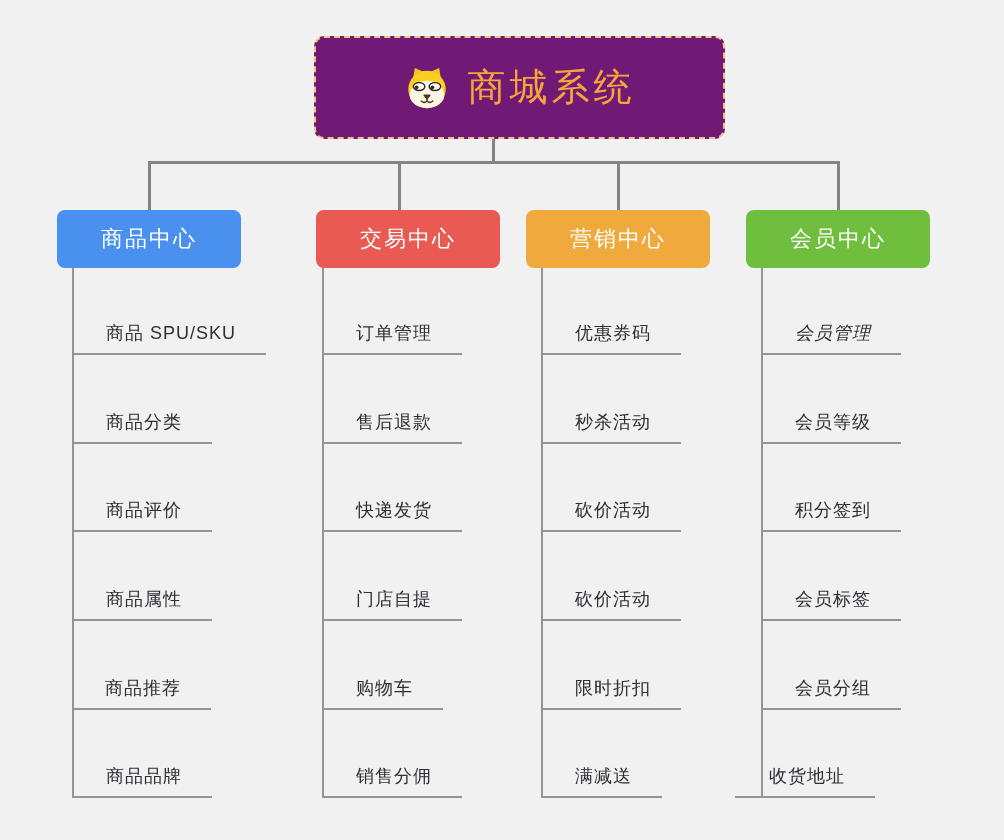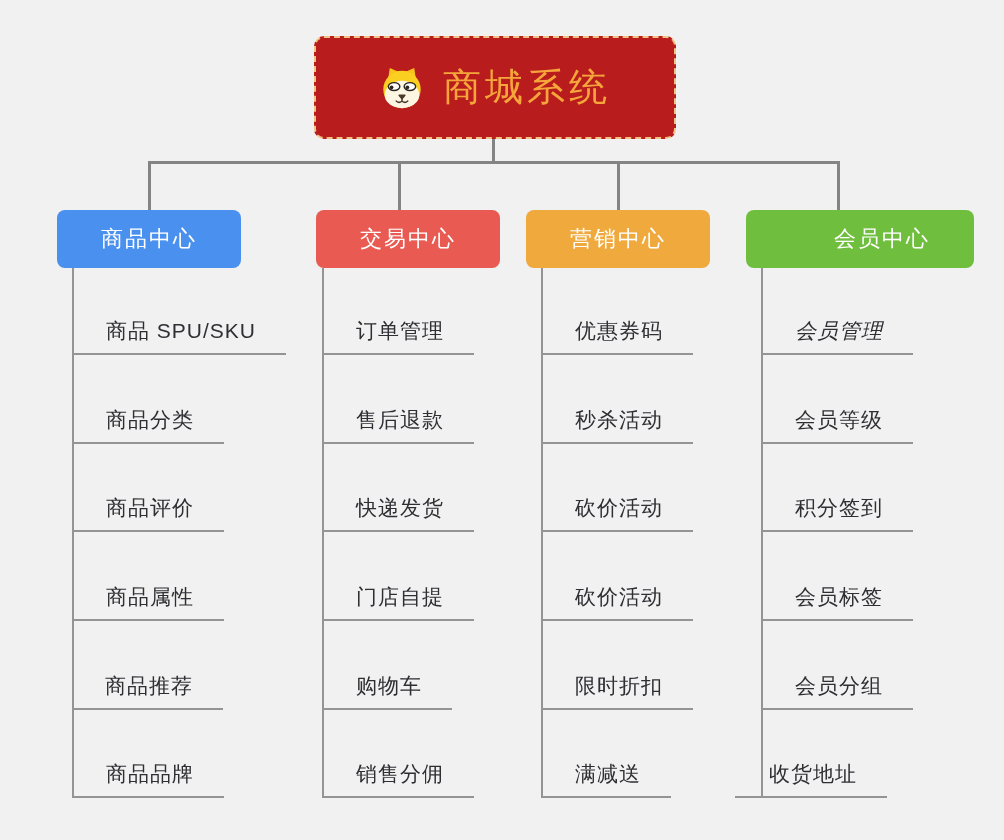--- a/index.html
+++ b/index.html
@@ -13,23 +13,23 @@
     width: 1004px;
     height: 840px;
     overflow: hidden;
     background: #f1f1f1;
   }
   
   .root-node {
     position: absolute;
     left: 314px;
     top: 36px;
-    width: 362px;
+    width: 411px;
     height: 103px;
-    background: #b91c1c;
+    background: #701a75;
     border: 2px dashed #f2c383;
     border-radius: 10px;
     box-sizing: border-box;
     display: flex;
     align-items: center;
     justify-content: center;
     gap: 18px;
   }
   .root-title {
     font-size: 38px;
@@ -63,21 +63,21 @@
     letter-spacing: 2px;
     white-space: nowrap;
     cursor: pointer;
   }
   
   .leaf-node {
     position: absolute;
     transform: translateY(-100%);
     padding: 0 30px 8px 34px;
     border-bottom: 2px solid #949494;
-    font-size: 21px;
+    font-size: 18px;
     color: #2e2e33;
     white-space: nowrap;
     letter-spacing: 1px;
     cursor: pointer;
   }
 </style>
 </head>
 <body>
 
 <div id="stage">
@@ -126,21 +126,21 @@
       <div class="leaf-node" style="left: 322px; top: 710px;">购物车</div>
       <div class="leaf-node" style="left: 322px; top: 798px;">销售分佣</div>
       <div class="branch-node" style="left: 526px; background: rgb(239, 169, 61);">营销中心</div>
       <div class="leafline" style="left: 541px; top: 268px; width: 2px; height: 530px;"></div>
       <div class="leaf-node" style="left: 541px; top: 355px;">优惠券码</div>
       <div class="leaf-node" style="left: 541px; top: 444px;">秒杀活动</div>
       <div class="leaf-node" style="left: 541px; top: 532px;">砍价活动</div>
       <div class="leaf-node" style="left: 541px; top: 621px;">砍价活动</div>
       <div class="leaf-node" style="left: 541px; top: 710px;">限时折扣</div>
       <div class="leaf-node" style="left: 541px; top: 798px;">满减送</div>
-      <div class="branch-node" style="left: 746px; background: rgb(111, 190, 62); padding-left: 44px;">会员中心</div>
+      <div class="branch-node" style="left: 746px; background: rgb(111, 190, 62);">会员中心</div>
       <div class="leafline" style="left: 761px; top: 268px; width: 2px; height: 530px;"></div>
       <div class="leaf-node" style="left: 761px; top: 355px; font-style: italic;">会员管理</div>
       <div class="leaf-node" style="left: 761px; top: 444px;">会员等级</div>
       <div class="leaf-node" style="left: 761px; top: 532px;">积分签到</div>
       <div class="leaf-node" style="left: 761px; top: 621px;">会员标签</div>
       <div class="leaf-node" style="left: 761px; top: 710px;">会员分组</div>
       <div class="leaf-node" style="left: 735px; top: 798px;">收货地址</div>
     </div>
 
 </div>

